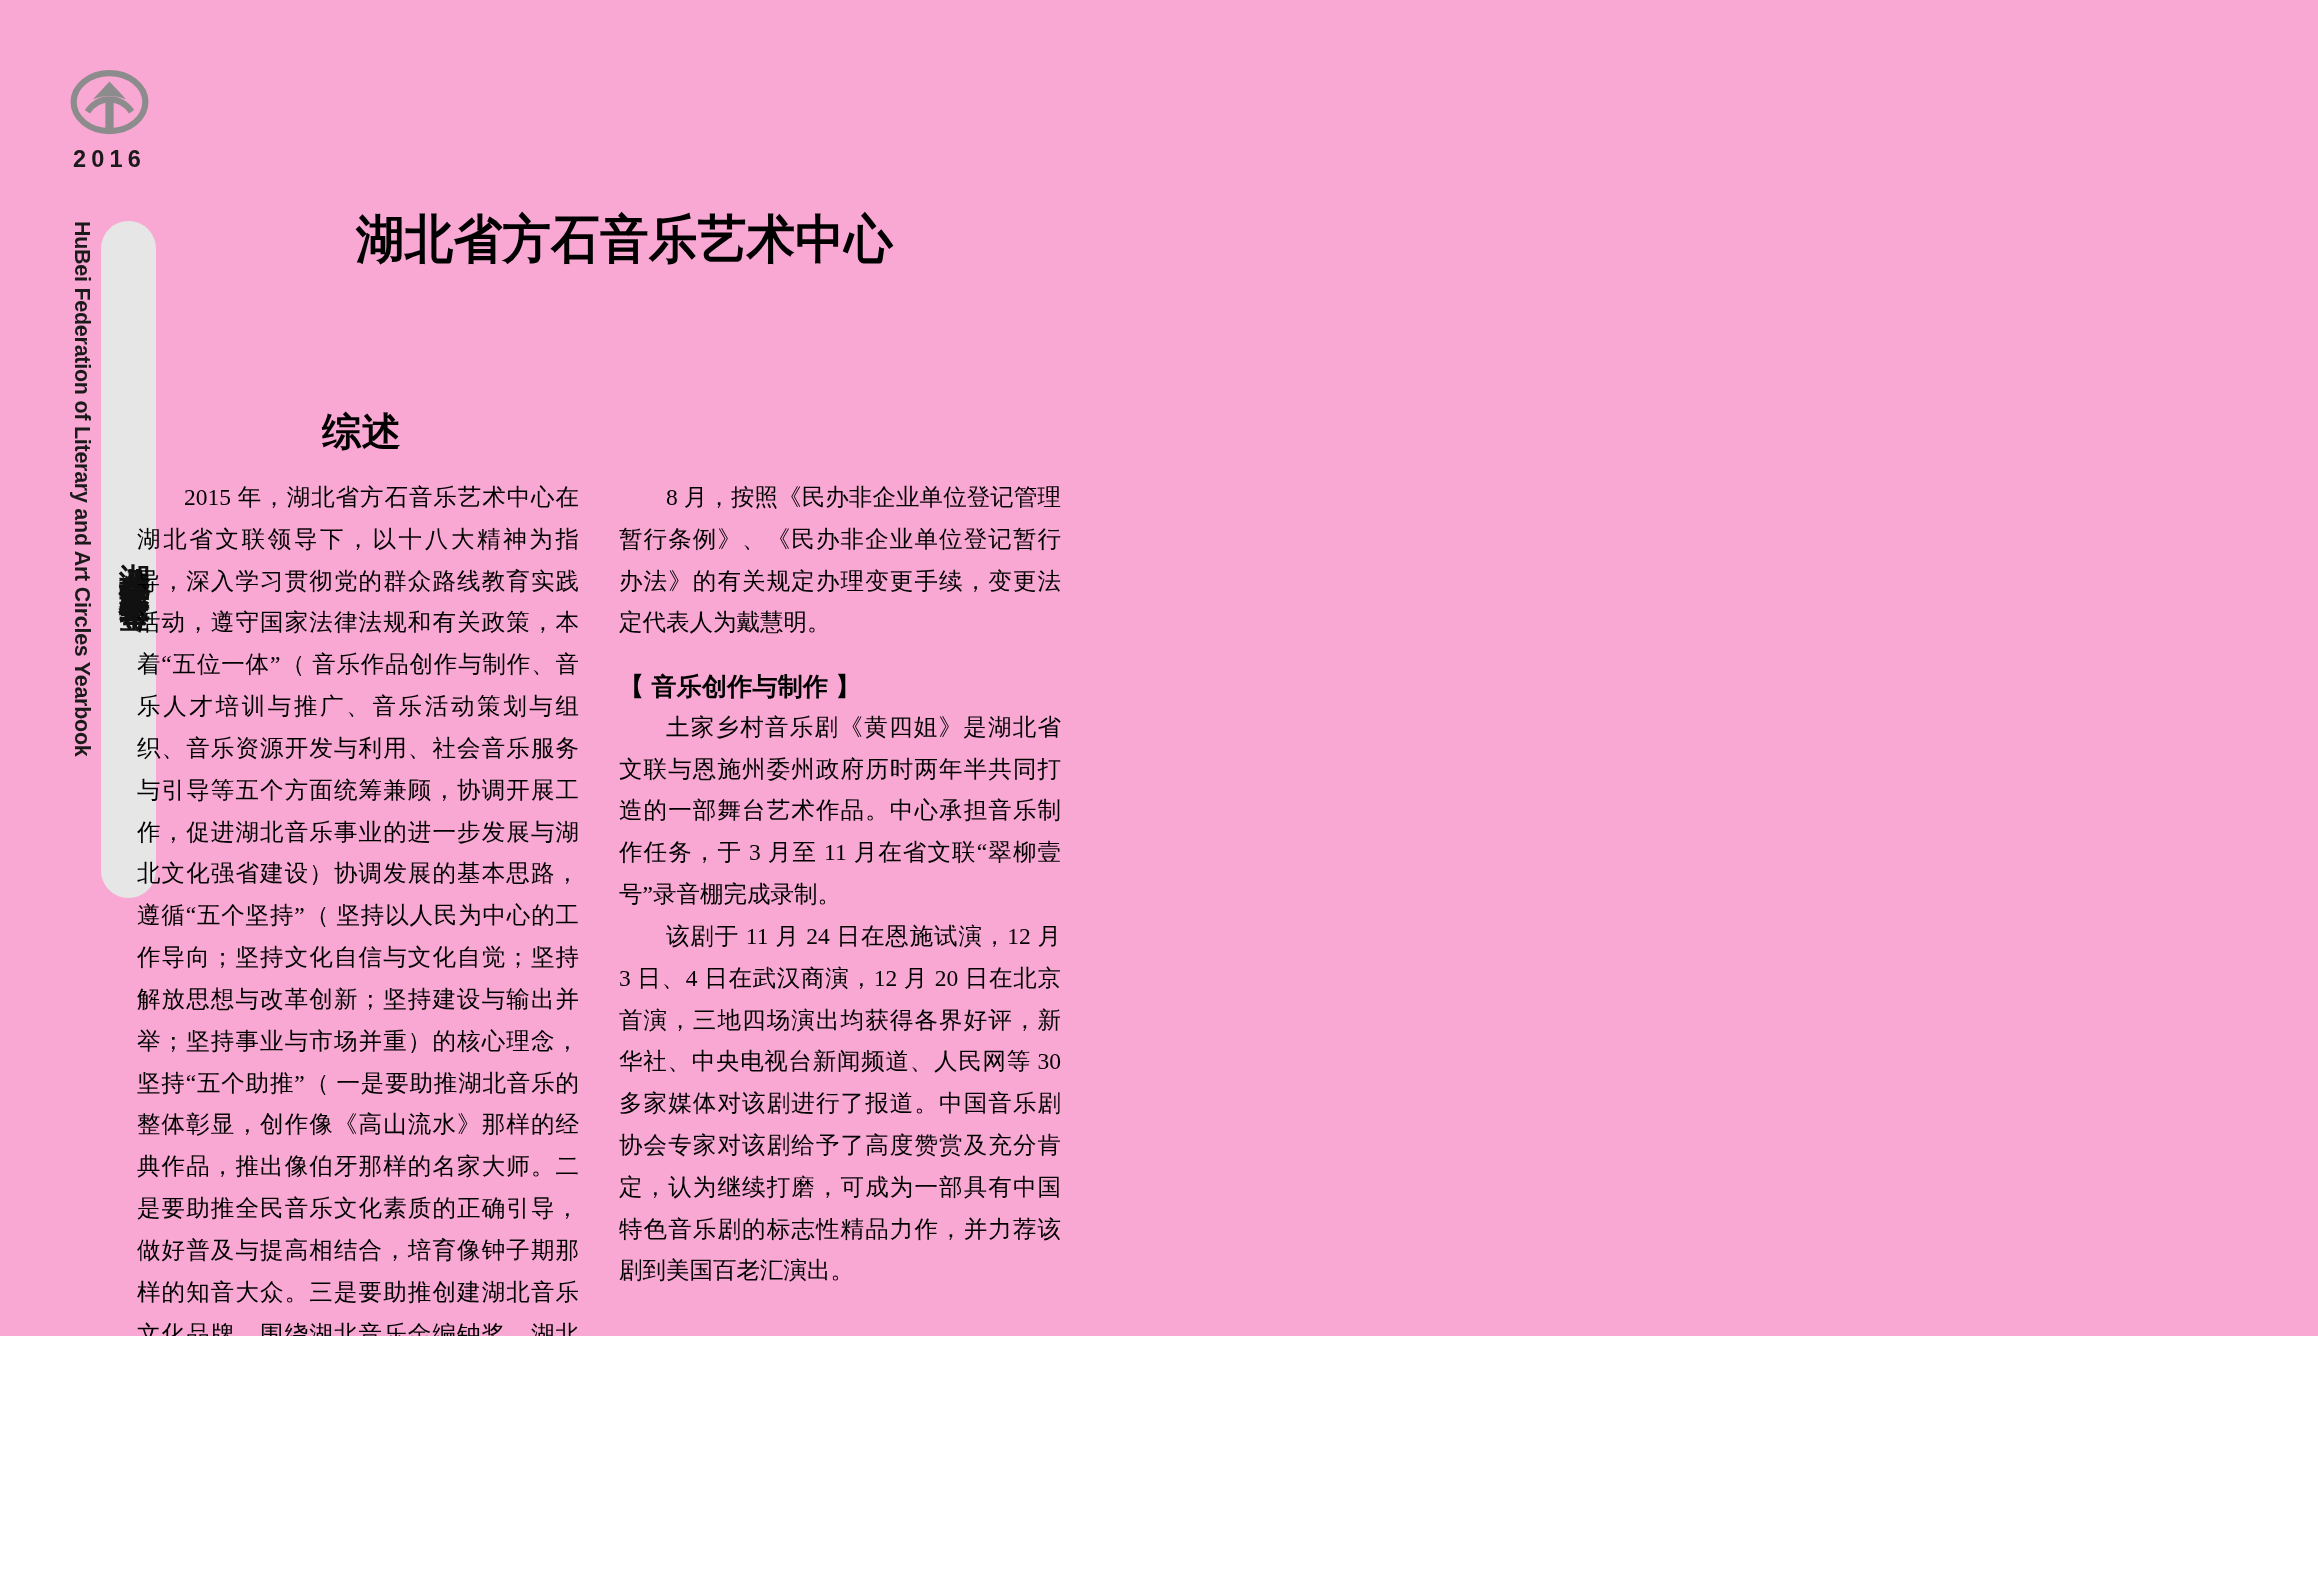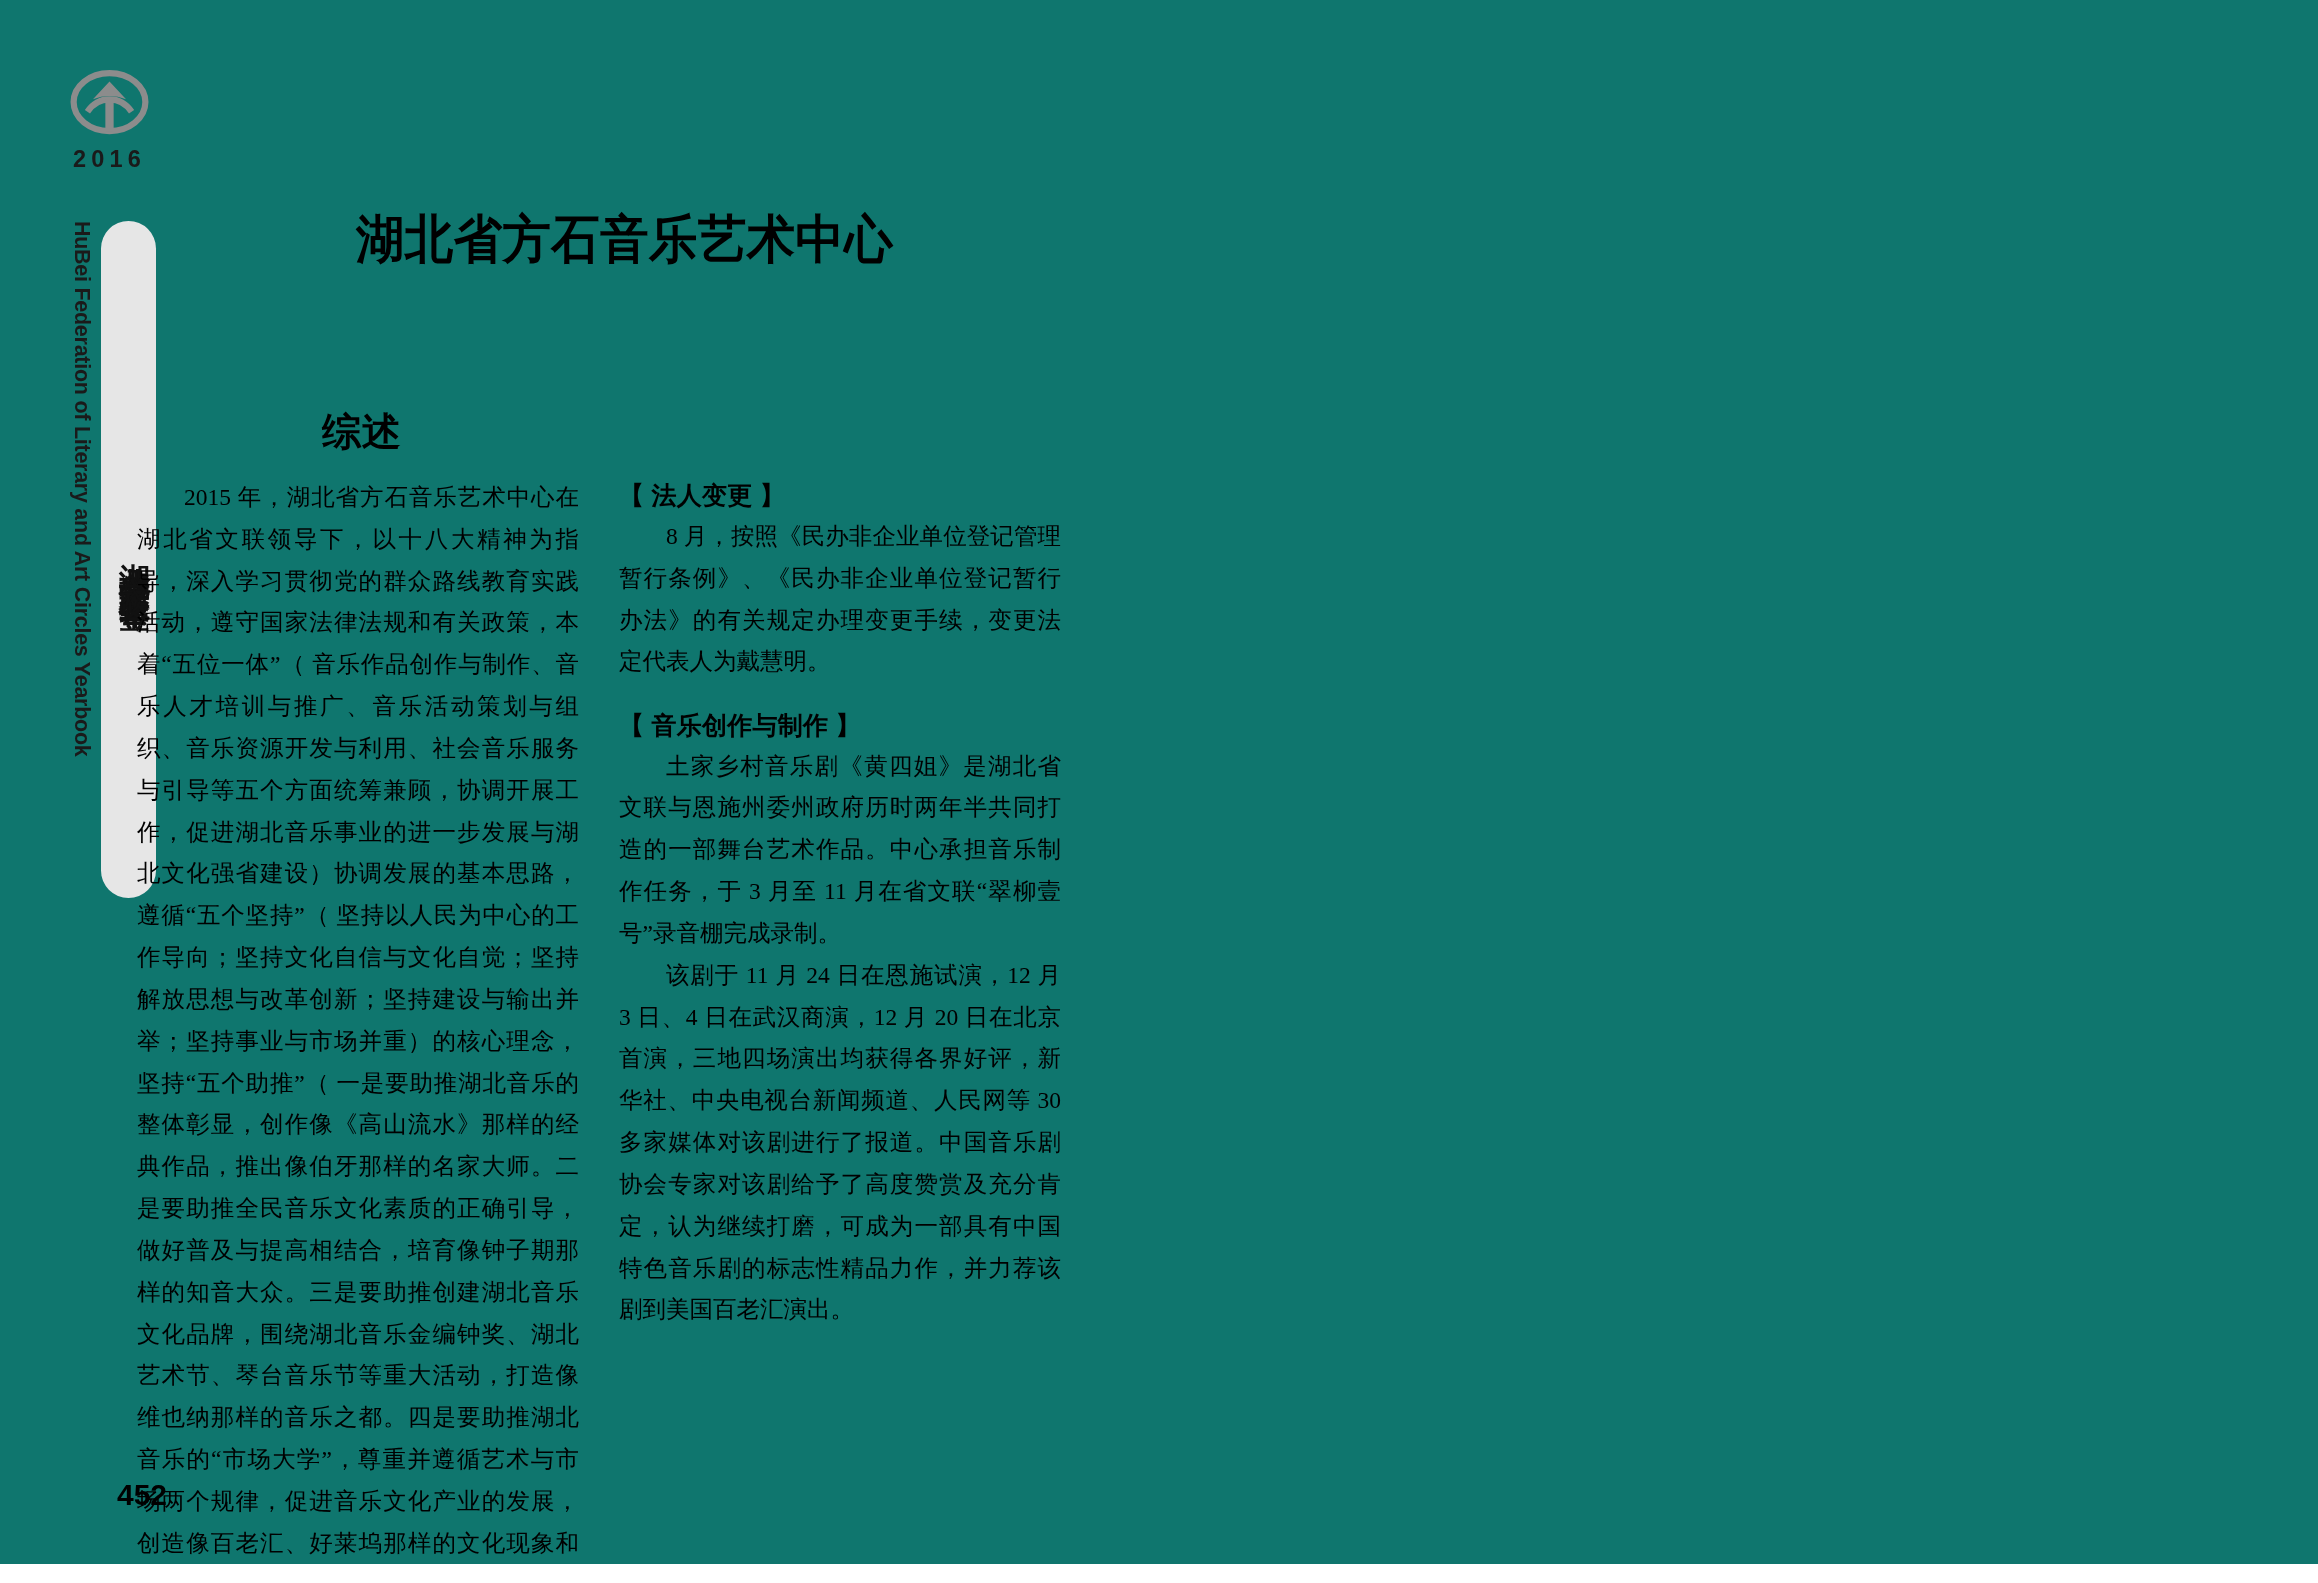--- a/index.html
+++ b/index.html
@@ -6,22 +6,22 @@
     margin: 0;
     padding: 0;
     background: #ffffff;
   }
   body {
     font-family: "Liberation Serif", "DejaVu Serif", serif;
   }
   #page {
     position: relative;
     width: 2319px;
-    height: 1564px;
-    background: #0f766e;
+    height: 1336px;
+    background: #f9a8d4;
     overflow: hidden;
   }
 
   
   .page-half {
     position: absolute;
     top: 0;
     height: 1584px;
   }
   #left-page  { left: 0;     width: 1159px; }
@@ -179,21 +179,20 @@
 
     <div class="article-title" id="left-title">湖北省方石音乐艺术中心</div>
 
     <div class="section-heading" id="h-left-overview">综述</div>
 
     <div class="col" id="col1">
       <p>2015 年，湖北省方石音乐艺术中心在湖北省文联领导下，以十八大精神为指导，深入学习贯彻党的群众路线教育实践活动，遵守国家法律法规和有关政策，本着“五位一体”（ 音乐作品创作与制作、音乐人才培训与推广、音乐活动策划与组织、音乐资源开发与利用、社会音乐服务与引导等五个方面统筹兼顾，协调开展工作，促进湖北音乐事业的进一步发展与湖北文化强省建设）协调发展的基本思路，遵循“五个坚持”（ 坚持以人民为中心的工作导向；坚持文化自信与文化自觉；坚持解放思想与改革创新；坚持建设与输出并举；坚持事业与市场并重）的核心理念，坚持“五个助推”（ 一是要助推湖北音乐的整体彰显，创作像《高山流水》那样的经典作品，推出像伯牙那样的名家大师。二是要助推全民音乐文化素质的正确引导，做好普及与提高相结合，培育像钟子期那样的知音大众。三是要助推创建湖北音乐文化品牌，围绕湖北音乐金编钟奖、湖北艺术节、琴台音乐节等重大活动，打造像维也纳那样的音乐之都。四是要助推湖北音乐的“市场大学”，尊重并遵循艺术与市场两个规律，促进音乐文化产业的发展，创造像百老汇、好莱坞那样的文化现象和经济价值，为湖北经济社会发展作贡献。五是要助推国际文化交流、交融与交锋，弘扬包括荆楚文化在内的中华优秀音乐文化，增强民族文化的自信心和自豪感，提升湖北形象的国际影响力）的总体目标。为促进音乐事业发展，推动湖北文化强省建设作出了一定努力。</p>
     </div>
 
     <div class="col" id="col2">
-      <div class="subhead">【 法人变更 】</div>
       <p>8 月，按照《民办非企业单位登记管理暂行条例》、《民办非企业单位登记暂行办法》的有关规定办理变更手续，变更法定代表人为戴慧明。</p>
 
       <div class="subhead">【 音乐创作与制作 】</div>
       <p>土家乡村音乐剧《黄四姐》是湖北省文联与恩施州委州政府历时两年半共同打造的一部舞台艺术作品。中心承担音乐制作任务，于 3 月至 11 月在省文联“翠柳壹号”录音棚完成录制。</p>
       <p>该剧于 11 月 24 日在恩施试演，12 月 3 日、4 日在武汉商演，12 月 20 日在北京首演，三地四场演出均获得各界好评，新华社、中央电视台新闻频道、人民网等 30 多家媒体对该剧进行了报道。中国音乐剧协会专家对该剧给予了高度赞赏及充分肯定，认为继续打磨，可成为一部具有中国特色音乐剧的标志性精品力作，并力荐该剧到美国百老汇演出。</p>
 
     </div>
 
     <div class="page-number" id="pn-left">452</div>
   </div>

